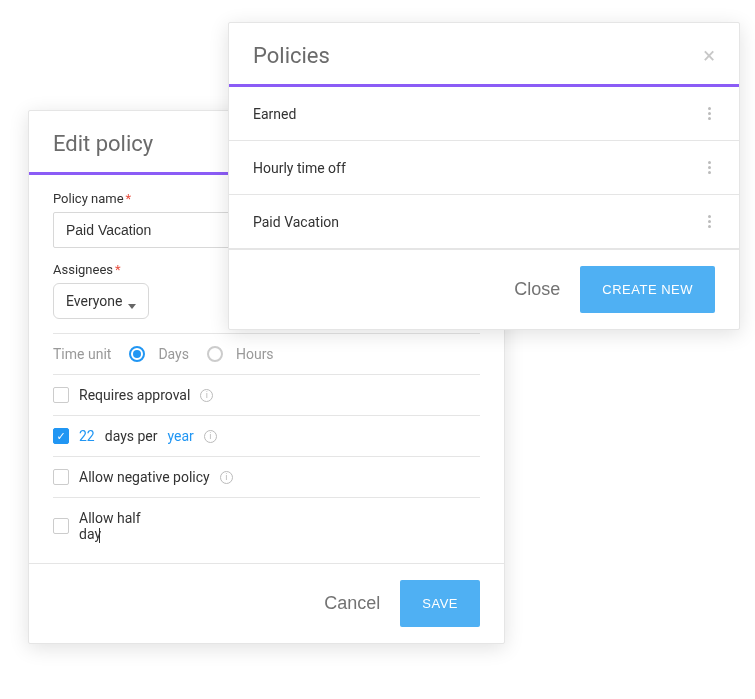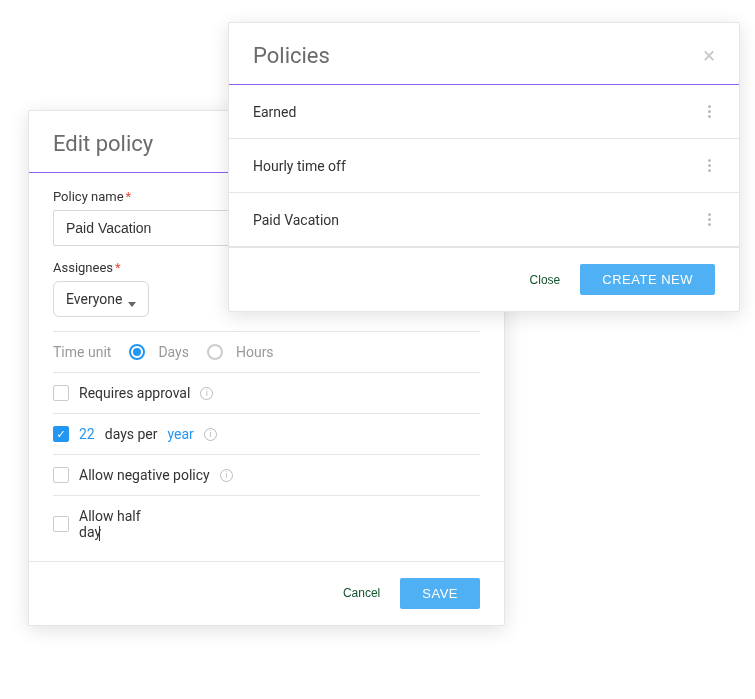--- a/index.html
+++ b/index.html
@@ -23,21 +23,21 @@
       width: 477px;
     }
     .policies-card {
       left: 228px;
       top: 22px;
       width: 512px;
       z-index: 10;
     }
     .card-header {
       padding: 20px 24px 16px;
-      border-bottom: 1px solid #8b5cf6;
+      border-bottom: 3px solid #8b5cf6;
       display: flex;
       justify-content: space-between;
       align-items: center;
     }
     .card-header h2 {
       font-size: 22px;
       font-weight: 400;
       color: #6b6b6b;
     }
     .close-x {
@@ -159,31 +159,31 @@
     }
     .card-footer {
       padding: 16px 24px;
       border-top: 1px solid #e5e5e5;
       display: flex;
       justify-content: flex-end;
       align-items: center;
       gap: 20px;
     }
     .btn-text {
-      color: #14532d;
-      font-size: 12px;
+      color: #737373;
+      font-size: 18px;
       cursor: pointer;
       background: none;
       border: none;
     }
     .btn-primary {
       background: #4fb0f3;
       color: #fff;
       border: none;
-      padding: 8px 22px;
+      padding: 16px 22px;
       font-size: 13px;
       letter-spacing: 0.5px;
       border-radius: 2px;
       cursor: pointer;
     }
     .list-item {
       padding: 16px 24px;
       border-bottom: 1px solid #e5e5e5;
       display: flex;
       justify-content: space-between;

